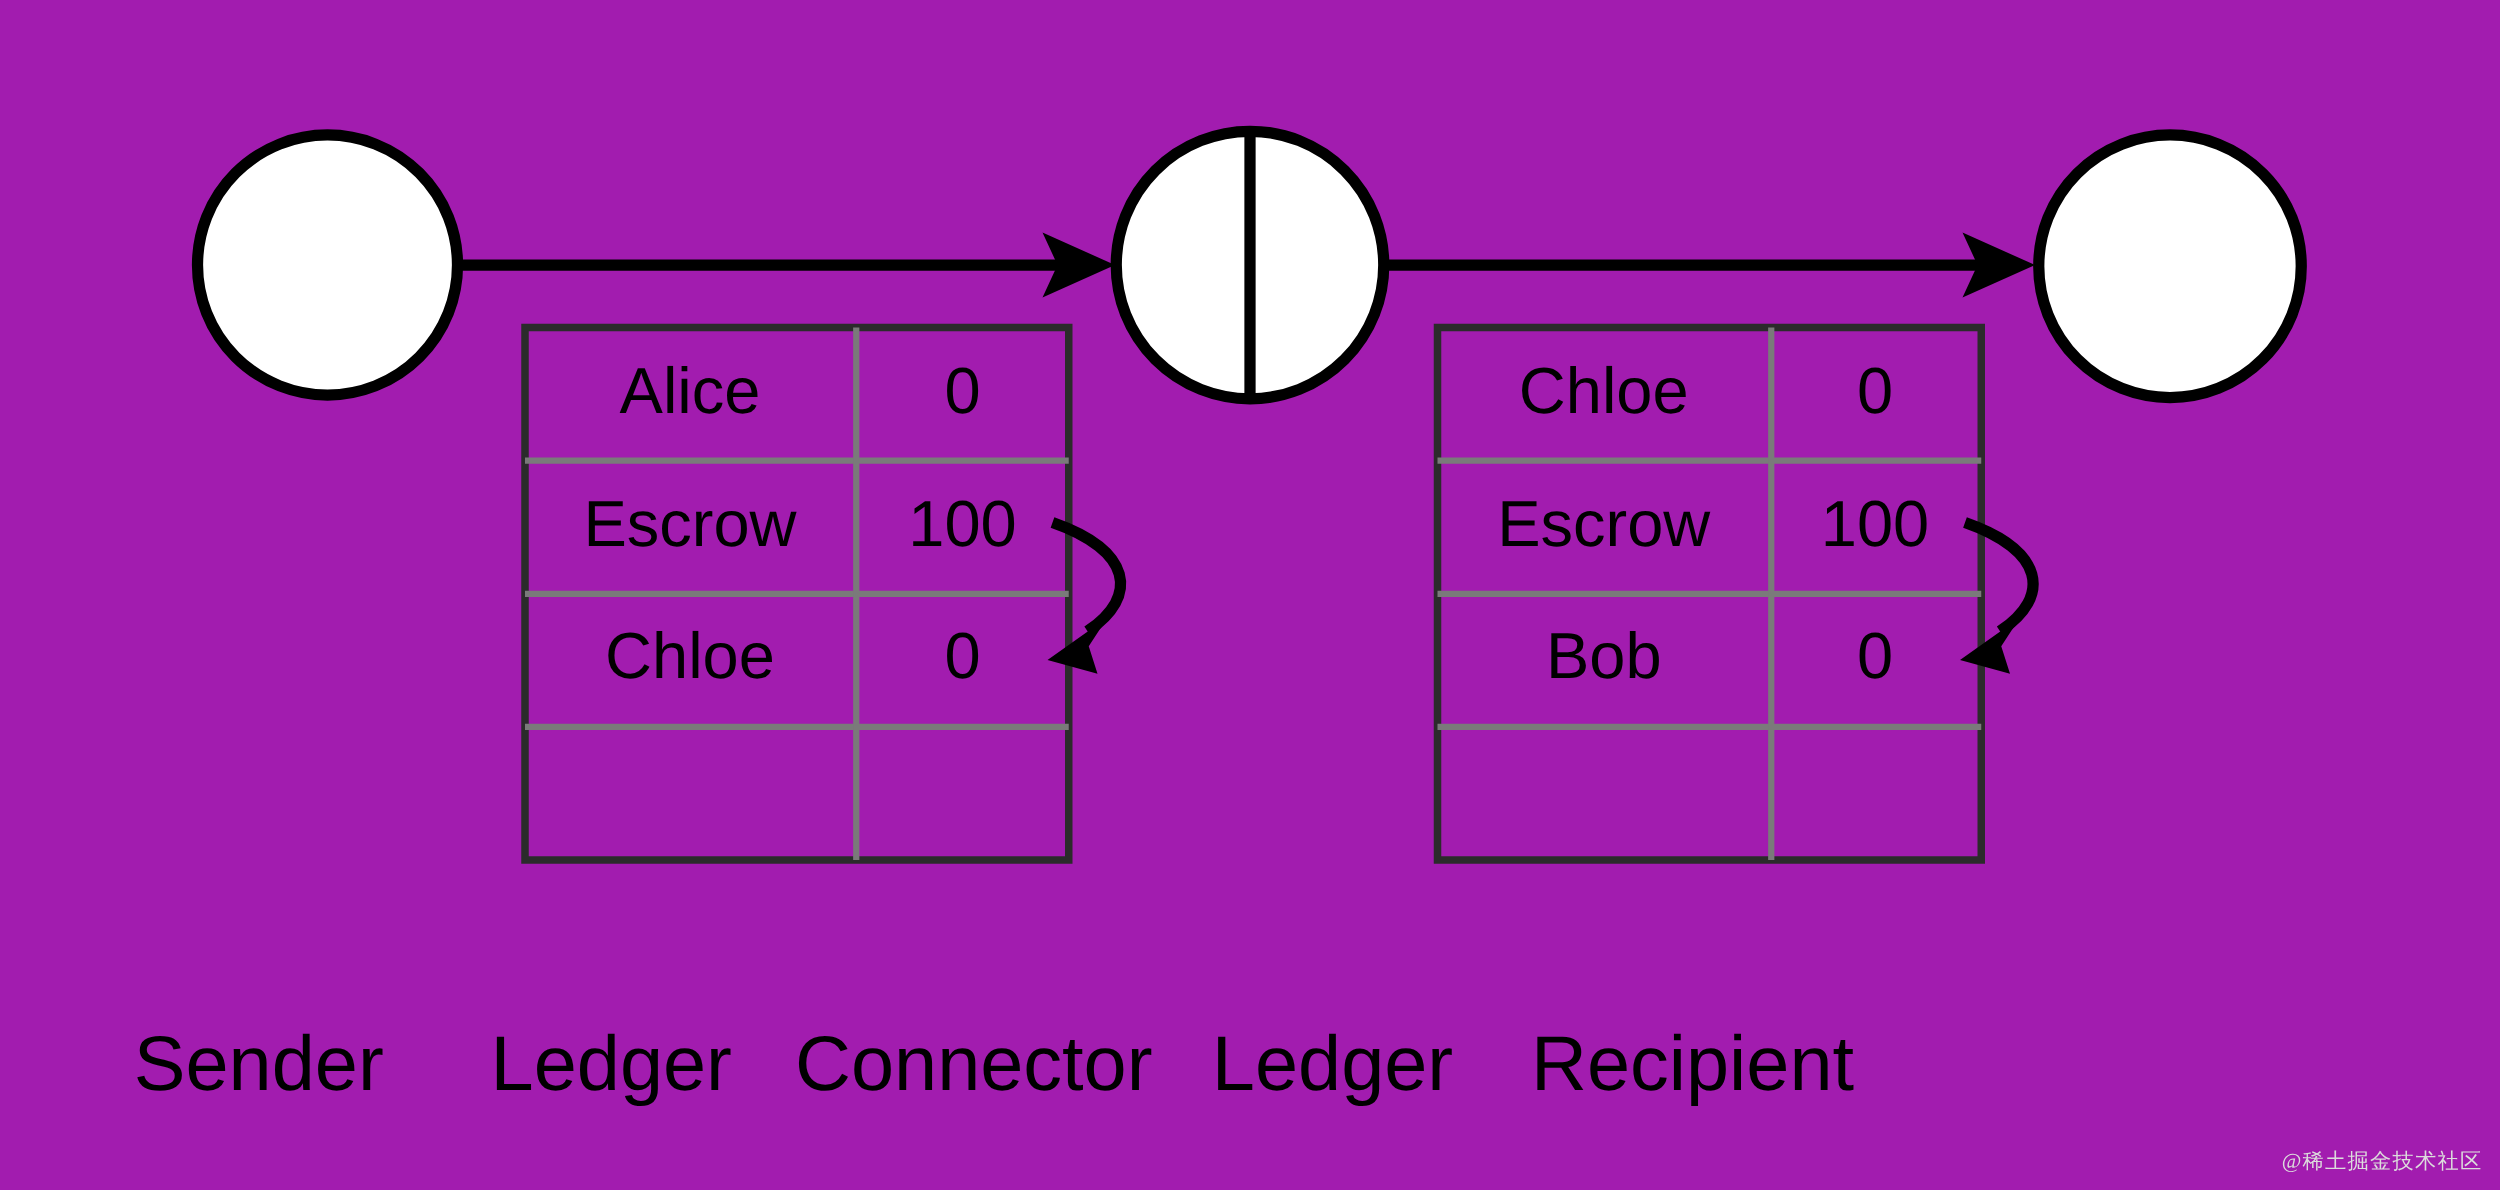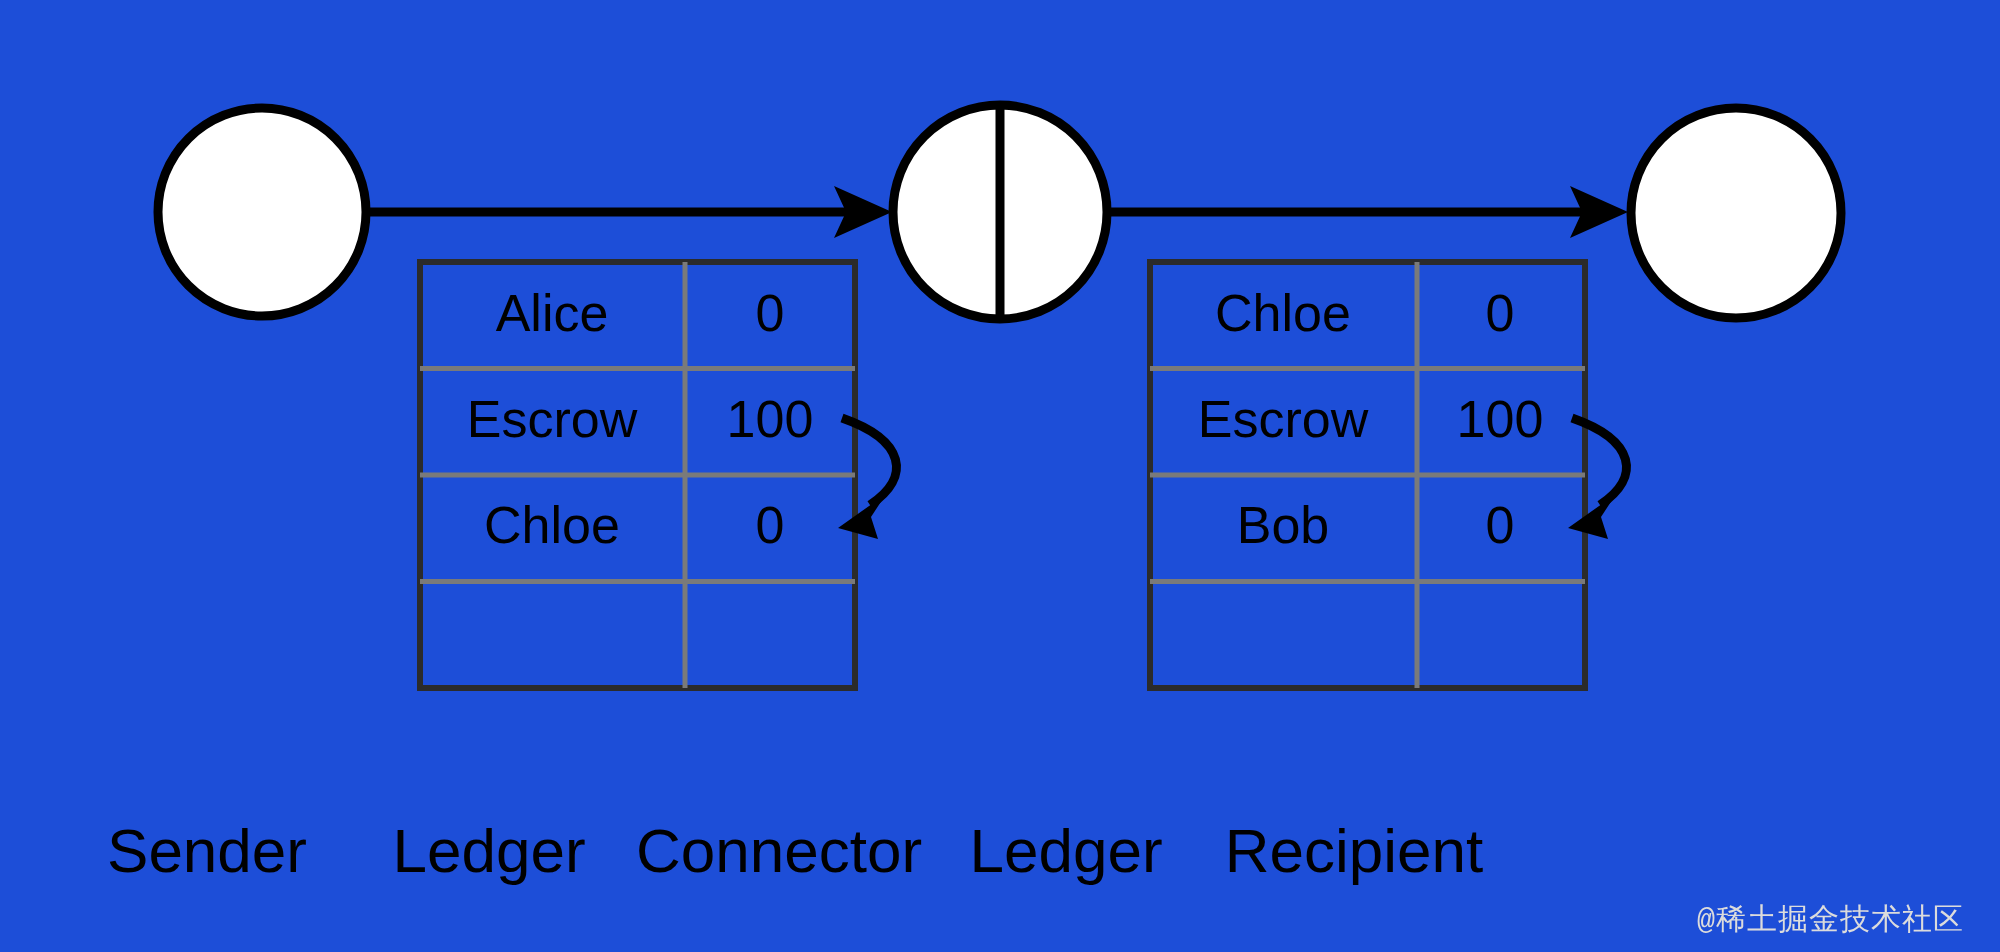--- a/index.html
+++ b/index.html
@@ -7,21 +7,21 @@
     padding: 0;
     background: #ffffff;
   }
   body {
     font-family: "Liberation Sans", sans-serif;
   }
   #canvas {
     position: relative;
     width: 2000px;
     height: 952px;
-    background: #1d4ed8;
+    background: #a21caf;
     overflow: hidden;
   }
   #diagram-svg {
     position: absolute;
     left: 0;
     top: 0;
     width: 2000px;
     height: 952px;
     display: block;
   }
@@ -66,24 +66,24 @@
   }
   .axis-label-text {
     font-family: "Liberation Sans", sans-serif;
     font-size: 62px;
     fill: #000000;
     text-anchor: middle;
     dominant-baseline: middle;
   }
   .watermark {
     position: absolute;
-    right: 36px;
+    right: 14px;
     bottom: 12px;
-    font-family: Liberation Mono, monospace;
-    font-size: 30px;
+    font-family: Liberation Serif, serif;
+    font-size: 17px;
     color: #dcdcdc;
     letter-spacing: 1px;
     user-select: none;
     white-space: nowrap;
   }
 </style>
 </head>
 <body>
 
 <div id="canvas">

